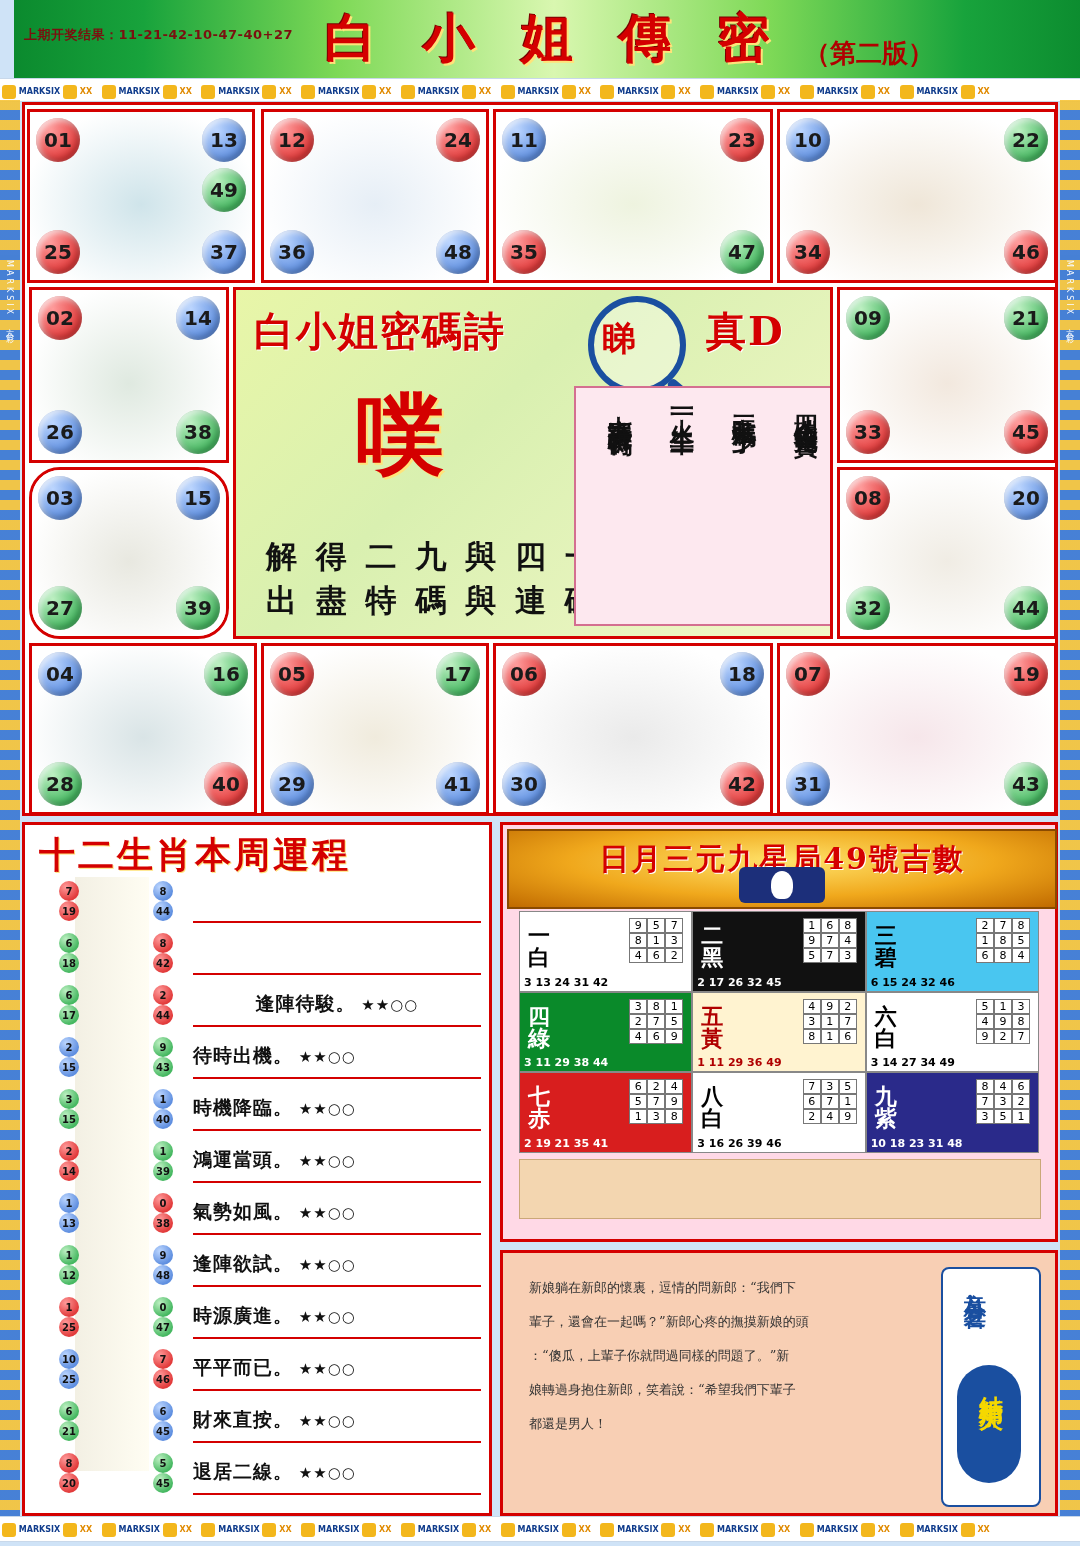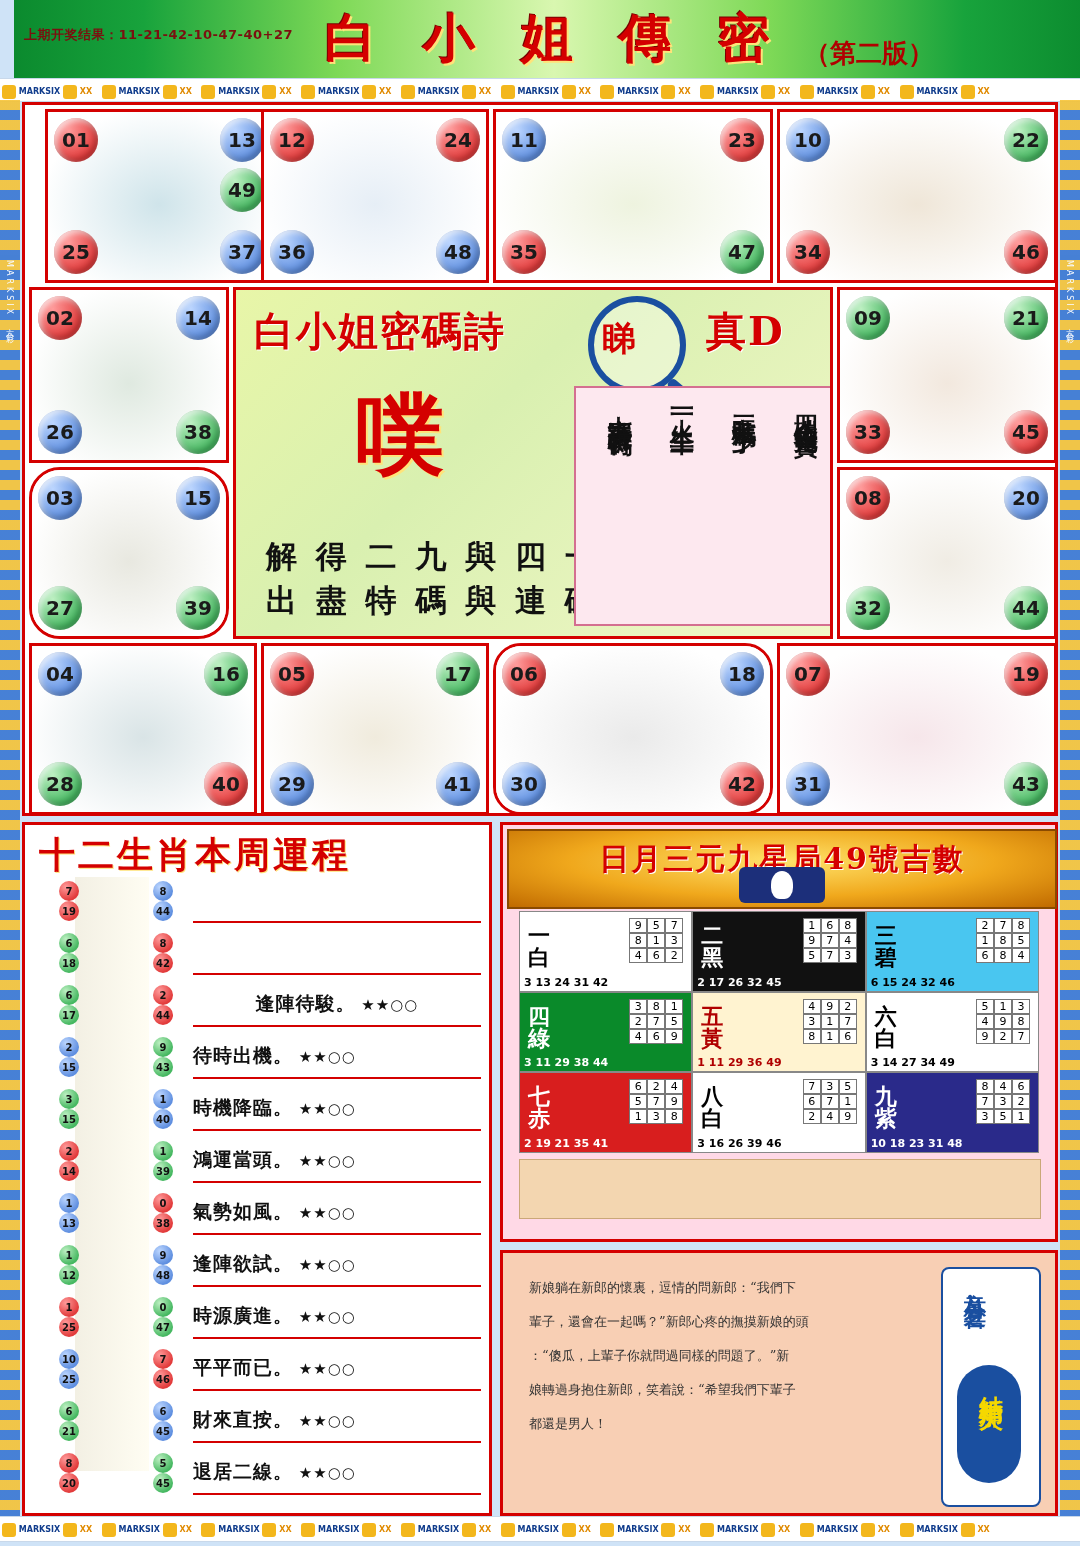--- a/index.html
+++ b/index.html
@@ -122,21 +122,21 @@
   <div class="strip bottom" id="strip-bottom"><span class="cell"><span class="badge"></span> <span class="mk">MARKSIX</span> <span class="badge"></span> <span class="xx">XX</span> &nbsp;</span><span class="cell"><span class="badge"></span> <span class="mk">MARKSIX</span> <span class="badge"></span> <span class="xx">XX</span> &nbsp;</span><span class="cell"><span class="badge"></span> <span class="mk">MARKSIX</span> <span class="badge"></span> <span class="xx">XX</span> &nbsp;</span><span class="cell"><span class="badge"></span> <span class="mk">MARKSIX</span> <span class="badge"></span> <span class="xx">XX</span> &nbsp;</span><span class="cell"><span class="badge"></span> <span class="mk">MARKSIX</span> <span class="badge"></span> <span class="xx">XX</span> &nbsp;</span><span class="cell"><span class="badge"></span> <span class="mk">MARKSIX</span> <span class="badge"></span> <span class="xx">XX</span> &nbsp;</span><span class="cell"><span class="badge"></span> <span class="mk">MARKSIX</span> <span class="badge"></span> <span class="xx">XX</span> &nbsp;</span><span class="cell"><span class="badge"></span> <span class="mk">MARKSIX</span> <span class="badge"></span> <span class="xx">XX</span> &nbsp;</span><span class="cell"><span class="badge"></span> <span class="mk">MARKSIX</span> <span class="badge"></span> <span class="xx">XX</span> &nbsp;</span><span class="cell"><span class="badge"></span> <span class="mk">MARKSIX</span> <span class="badge"></span> <span class="xx">XX</span> &nbsp;</span></div>
 
   <div class="rail left">
       <div class="vtext">MARKSIX 六合彩</div>
     </div>
   <div class="rail right">
       <div class="vtext">MARKSIX 六合彩</div>
     </div>
 
   <div class="board" id="board">
-      <div class="zcell" style="left:20px;top:4px;width:228px;height:174px;padding-left:32px;">
+      <div class="zcell" style="left:2px;top:4px;width:228px;height:174px;padding-left:32px;">
         <div class="zimg" style="background:radial-gradient(ellipse at 50% 55%,#cfe4ea 0%,#ffffff 75%);"></div>
         <div class="ball b-red tl">01</div>
         <div class="ball b-blue tr">13</div>
         <div class="ball b-green mid">49</div>
         <div class="ball b-red bl">25</div>
         <div class="ball b-blue br">37</div>
       </div>
       <div class="zcell" style="left:236px;top:4px;width:228px;height:174px;">
         <div class="zimg" style="background:radial-gradient(ellipse at 50% 55%,#e6eef6 0%,#ffffff 75%);"></div>
         <div class="ball b-red tl">12</div>
@@ -193,21 +193,21 @@
         <div class="ball b-green bl">28</div>
         <div class="ball b-red br">40</div>
       </div>
       <div class="zcell" style="left:236px;top:538px;width:228px;height:172px;">
         <div class="zimg" style="background:radial-gradient(ellipse at 50% 55%,#f0ebdd 0%,#ffffff 75%);"></div>
         <div class="ball b-red tl">05</div>
         <div class="ball b-green tr">17</div>
         <div class="ball b-blue bl">29</div>
         <div class="ball b-blue br">41</div>
       </div>
-      <div class="zcell" style="left:468px;top:538px;width:280px;height:172px;border-radius:28px;">
+      <div class="zcell" style="left:468px;top:538px;width:280px;height:172px;">
         <div class="zimg" style="background:radial-gradient(ellipse at 50% 55%,#eaeaea 0%,#ffffff 75%);"></div>
         <div class="ball b-red tl">06</div>
         <div class="ball b-blue tr">18</div>
         <div class="ball b-blue bl">30</div>
         <div class="ball b-red br">42</div>
       </div>
       <div class="zcell" style="left:752px;top:538px;width:280px;height:172px;">
         <div class="zimg" style="background:radial-gradient(ellipse at 50% 55%,#f6e6ea 0%,#ffffff 75%);"></div>
         <div class="ball b-red tl">07</div>
         <div class="ball b-red tr">19</div>

